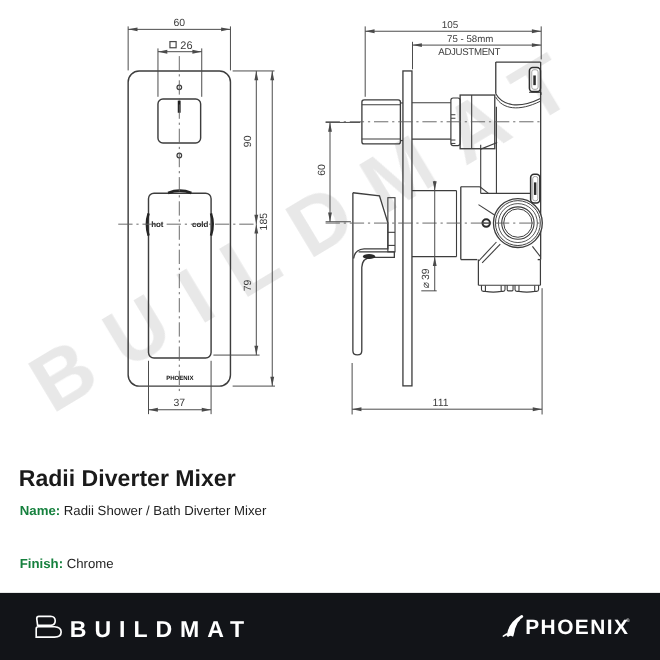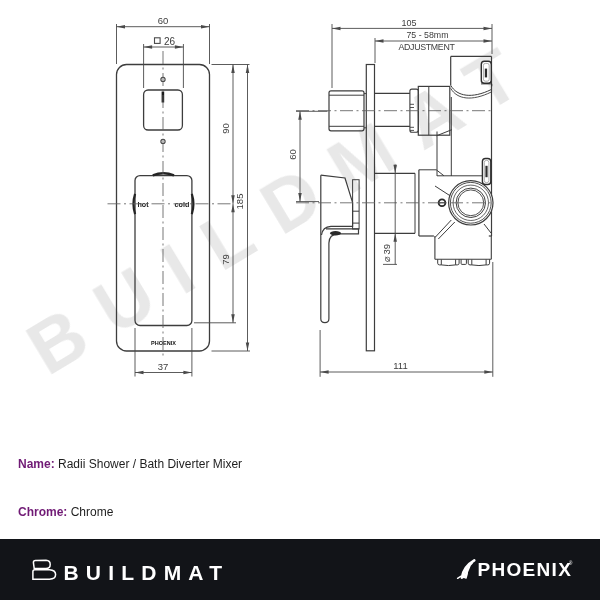--- a/index.html
+++ b/index.html
@@ -1,21 +1,21 @@
 <!DOCTYPE html>
 <html><head>
 <meta charset="utf-8">
 <style>
   html,body{margin:0;padding:0;background:#fff;}
   #page{position:relative;width:600px;height:600px;overflow:hidden;background:#fff;
         font-family:"Liberation Sans", sans-serif;}
   svg text{font-family:"Liberation Sans", sans-serif;opacity:0.999;}
   #title{position:absolute;left:17px;top:424px;font-size:21px;font-weight:bold;color:rgba(26,26,26,0.999);}
   .spec{position:absolute;left:18px;font-size:12px;color:rgba(30,30,30,0.999);}
-  .spec b{color:#701a75;}
+  .spec b{color:#15803d;}
   #bar{position:absolute;left:0;top:539px;width:600px;height:61px;background:#121418;}
 </style>
 </head>
 <body>
 <div id="page">
 
 <svg width="600" height="600" viewBox="0 0 600 600" style="position:absolute;left:0;top:0;">
 
   <g transform="rotate(-31 283 204.5)" style="filter:blur(0.7px)">
     <text x="283" y="231" text-anchor="middle" font-size="74" font-weight="bold" fill="#e8e8e8" letter-spacing="25">BUILDMAT</text>
@@ -270,25 +270,26 @@
     <line x1="320.1" y1="330" x2="320.1" y2="376.8"></line>
     <line x1="492.8" y1="262" x2="492.8" y2="376.8"></line>
     <line x1="320.1" y1="372" x2="492.8" y2="372"></line>
     <polygon points="320.1,372.0 328.6,373.75 328.6,370.25" fill="#4a4a4a" stroke="none"></polygon>
     <polygon points="492.8,372.0 484.3,370.25 484.3,373.75" fill="#4a4a4a" stroke="none"></polygon>
     <text x="400.5" y="369" text-anchor="middle" font-size="9.5" fill="#3d3d3d" stroke="none">111</text>
   </g>
   </g>
 </svg>
 
+<div id="title">Radii Diverter Mixer</div>
 
 <div class="spec" style="top:457px;"><b>Name:</b> Radii Shower / Bath Diverter Mixer</div>
 
 
-<div class="spec" style="top:505px;"><b>Chrome:</b> Chrome</div>
+<div class="spec" style="top:505px;"><b>Finish:</b> Chrome</div>
 
 <div id="bar">
 <svg width="600" height="61" viewBox="0 0 600 61">
 
   <g fill="none" stroke="#fff" stroke-width="1.5">
     <path d="M34.2,29.5 L33.4,23.4 Q33.4,21.4 35.4,21.4 L46,21.2 Q50.2,21.4 50.2,25.4 Q50.2,29.4 46,29.5 Z"></path>
     <path d="M32.9,40.2 L32.9,32.6 Q32.9,30.8 34.9,30.8 L49.5,30.8 Q55.6,31.2 55.6,35.6 Q55.6,40.2 49.5,40.2 Z"></path>
   </g>
 
   <text x="63.5" y="40.5" font-size="21" font-weight="bold" fill="#fff" letter-spacing="7.2">BUILDMAT</text>

